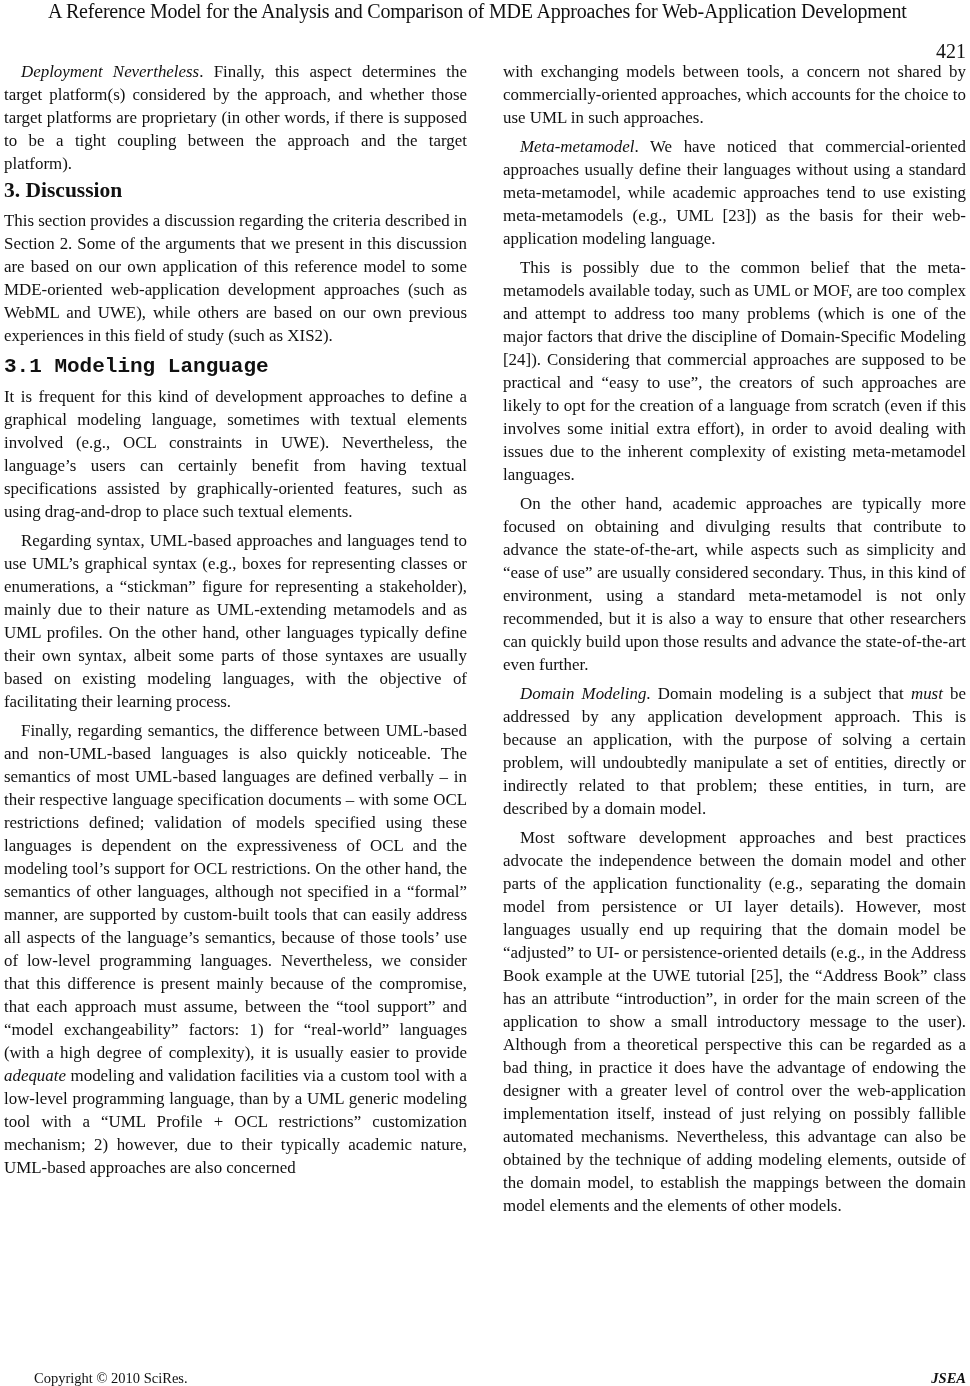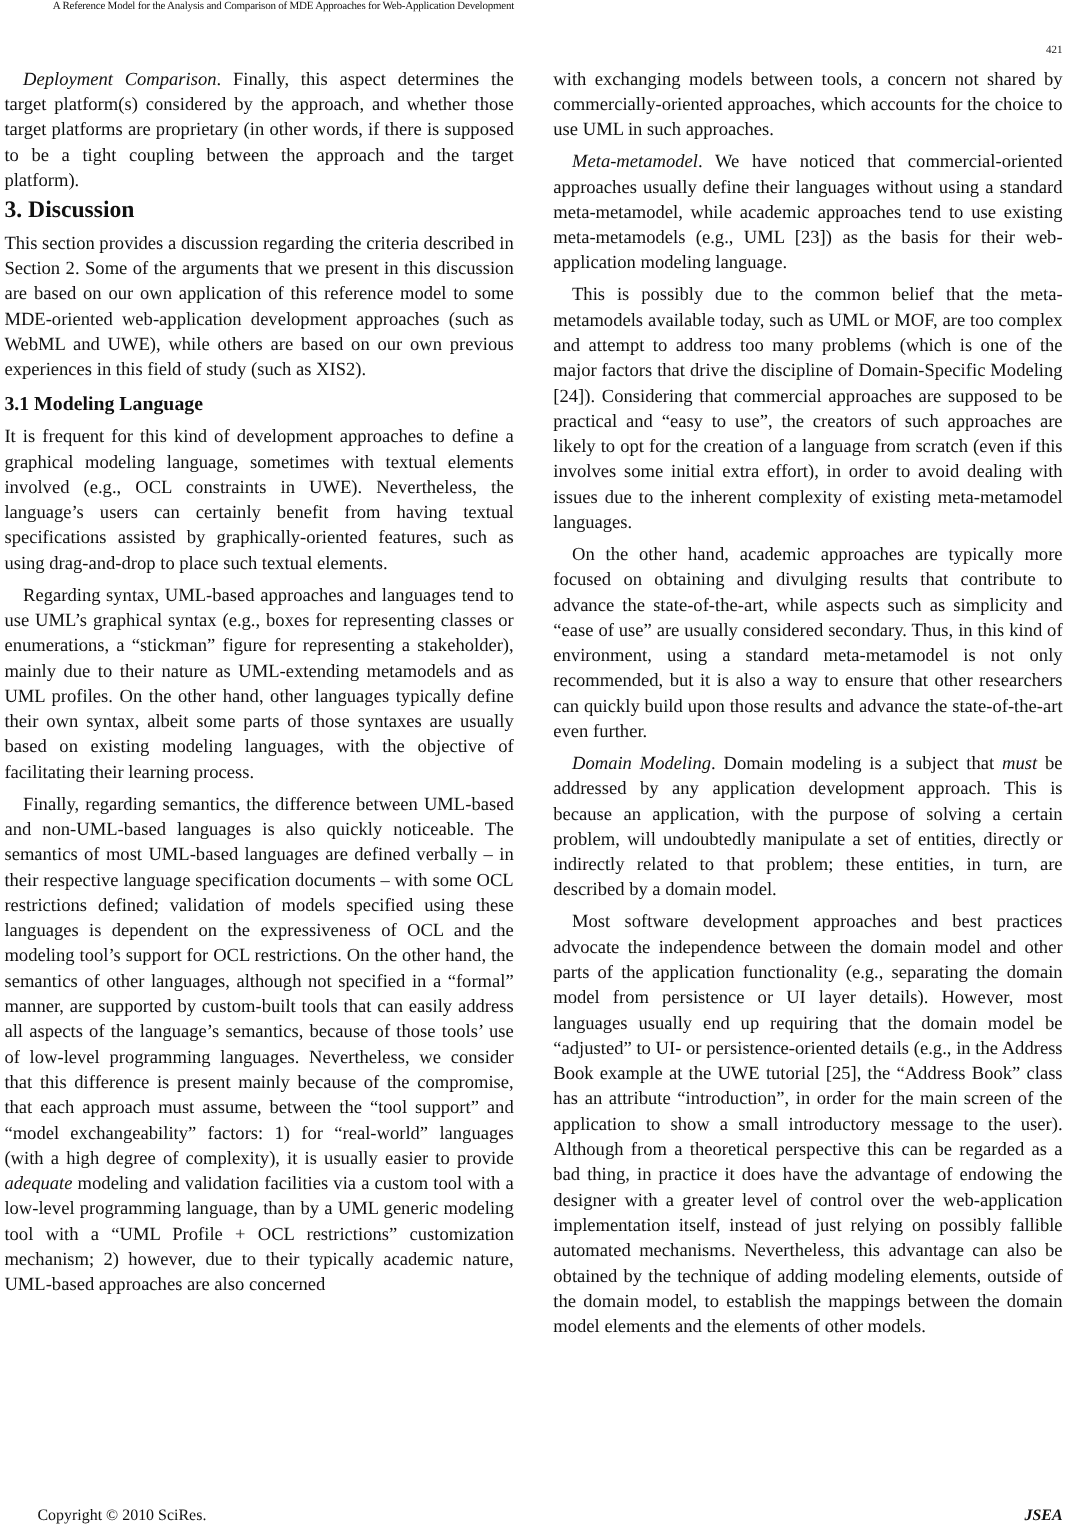--- a/index.html
+++ b/index.html
@@ -1,43 +1,43 @@
 <!DOCTYPE html>
 <html><head>
 <meta charset="utf-8">
 <style>
   html, body { margin: 0; padding: 0; background: #ffffff; }
   body { width: 970px; height: 1386px; position: relative; overflow: hidden;
          font-family: "Liberation Serif", "DejaVu Serif", serif; color: #111; }
-  .running-head { position: absolute; top: 0; left: 0; width: 970px; height: 24px; font-size: 10px; }
+  .running-head { position: absolute; top: 0; left: 0; width: 970px; height: 24px; font-size: 20px; }
   .running-title { position: absolute; left: 48px; top: 0; white-space: nowrap; letter-spacing: -0.2px; }
   .page-number { position: absolute; right: 4px; top: 0; margin-top: 40px; }
   .column { position: absolute; top: 60px; width: 463px; font-size: 16.9px; line-height: 23px; }
   .col-left { left: 4px; }
   .col-right { left: 503px; }
   p { margin: 0; text-align: justify; text-indent: 17px; }
   p.noindent { text-indent: 0; }
   .gap { margin-top: 6px; font-family: Liberation Serif, serif; }
   h2 { font-family: "Liberation Serif", serif; font-weight: bold; font-size: 21.5px; margin: 2px 0 6px 0; line-height: 26px; }
-  h3 { font-family: Liberation Serif, serif; font-weight: bold; font-size: 18px; margin: 8px 0 6px 0; line-height: 24px; }
+  h3 { font-family: Liberation Mono, monospace; font-weight: bold; font-size: 21px; margin: 8px 0 6px 0; line-height: 24px; }
   em { font-style: italic; }
   .footer { position: absolute; left: 0; top: 1370px; width: 970px; font-size: 14.5px; }
   .copyright { position: absolute; left: 2px; top: 0; margin-left: 32px; }
   .journal { position: absolute; right: 4px; top: 0; font-weight: bold; font-style: italic; }
 </style>
 </head>
 <body>
 
 <div class="running-head">
   <span class="running-title">A Reference Model for the Analysis and Comparison of MDE Approaches for Web-Application Development</span>
   <span class="page-number">421</span>
 </div>
 
 <div class="column col-left">
-  <p><em>Deployment Comparison</em><span>. Finally, this aspect determines the target platform(s) considered by the approach, and whether those target platforms are proprietary (in other words, if there is supposed to be a tight coupling between the approach and the target platform).</span></p>
+  <p><em>Deployment Nevertheless</em><span>. Finally, this aspect determines the target platform(s) considered by the approach, and whether those target platforms are proprietary (in other words, if there is supposed to be a tight coupling between the approach and the target platform).</span></p>
 
   <h2>3. Discussion</h2>
 
   <p class="noindent">This section provides a discussion regarding the criteria described in Section 2. Some of the arguments that we present in this discussion are based on our own application of this reference model to some MDE-oriented web-application development approaches (such as WebML and UWE), while others are based on our own previous experiences in this field of study (such as XIS2).</p>
 
   <h3>3.1 Modeling Language</h3>
 
   <p class="noindent">It is frequent for this kind of development approaches to define a graphical modeling language, sometimes with textual elements involved (e.g., OCL constraints in UWE). Nevertheless, the language’s users can certainly benefit from having textual specifications assisted by graphically-oriented features, such as using drag-and-drop to place such textual elements.</p>
 
   <p class="gap">Regarding syntax, UML-based approaches and languages tend to use UML’s graphical syntax (e.g., boxes for representing classes or enumerations, a “stickman” figure for representing a stakeholder), mainly due to their nature as UML-extending metamodels and as UML profiles. On the other hand, other languages typically define their own syntax, albeit some parts of those syntaxes are usually based on existing modeling languages, with the objective of facilitating their learning process.</p>

